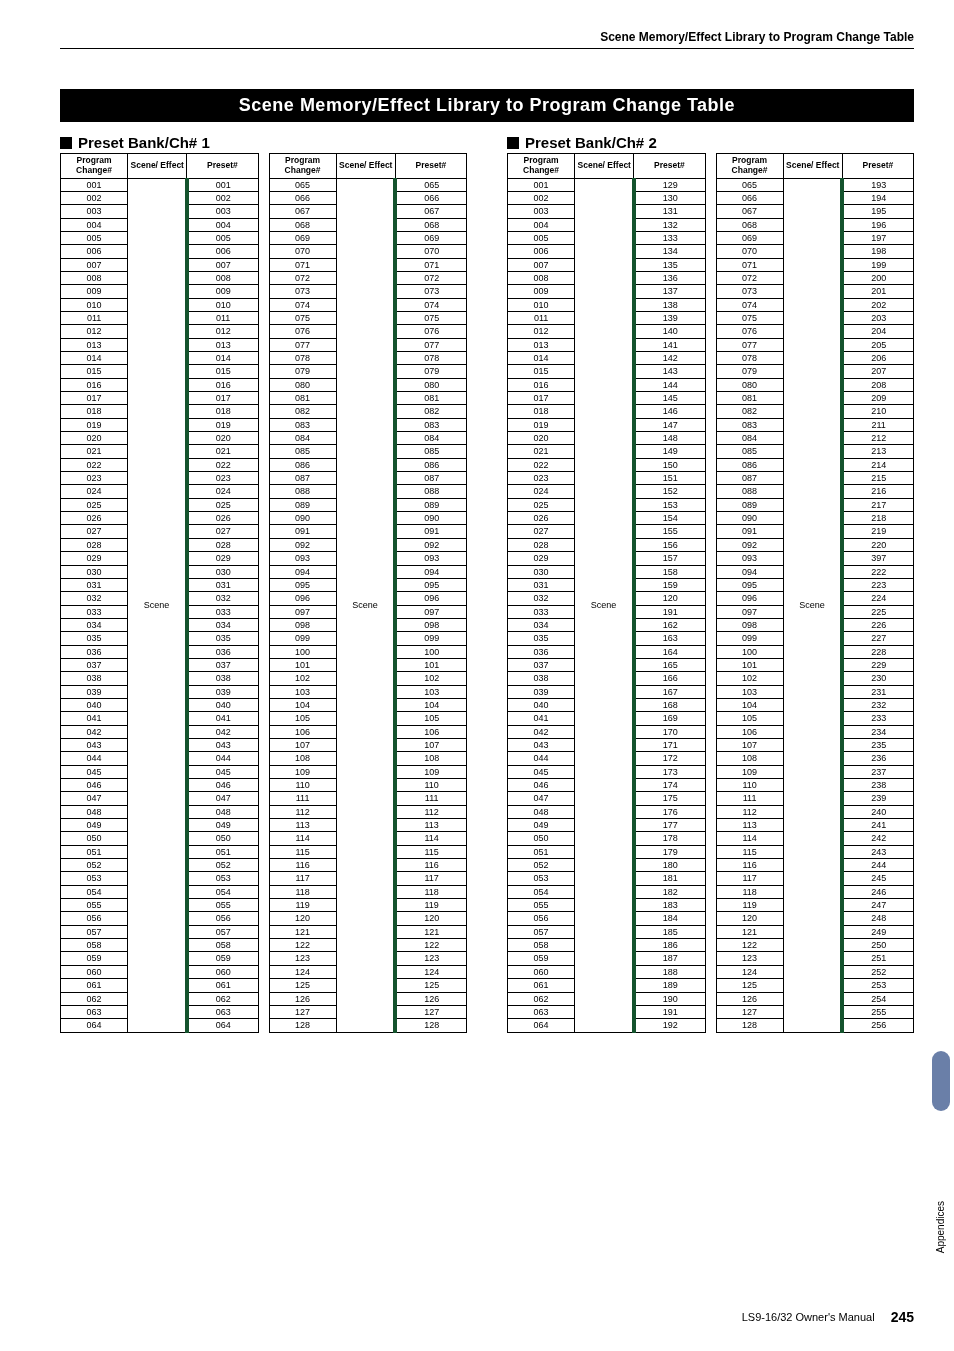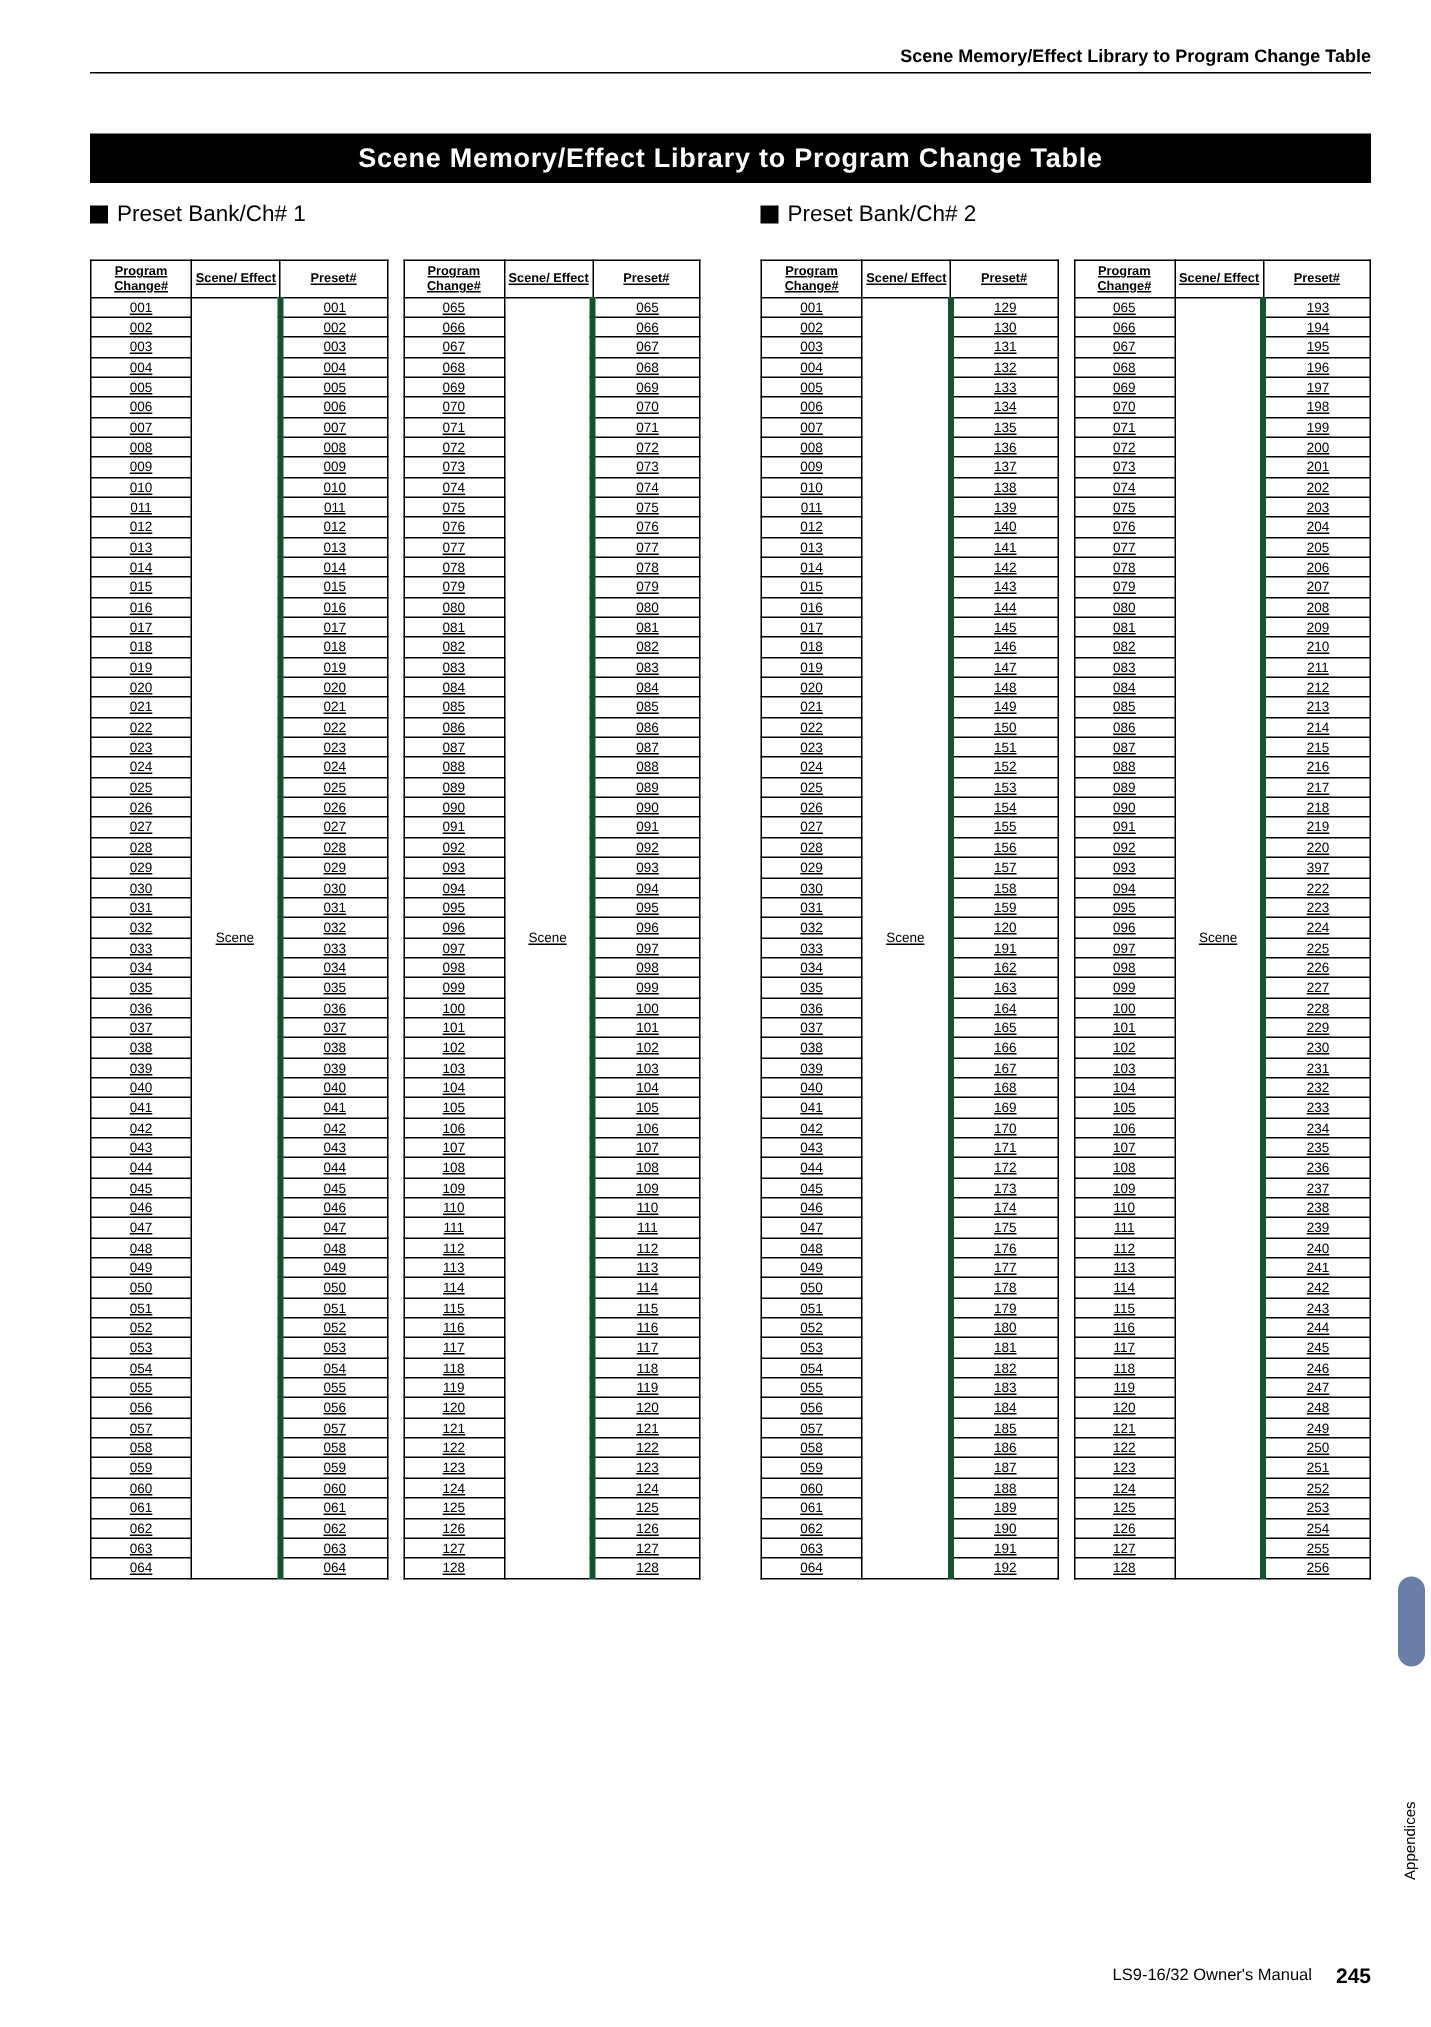--- a/index.html
+++ b/index.html
@@ -34,36 +34,35 @@
   }
   .banks-row {
     display: flex;
     gap: 40px;
   }
   .bank {
     flex: 1;
   }
   .bank-heading {
     font-size: 15px;
-    font-weight: normal;
-    margin-bottom: 22px;
+    font-weight: bold;
+    margin-bottom: 2px;
     display: flex;
     align-items: center;
     gap: 6px;
   }
   .bank-heading .square {
     display: inline-block;
     width: 12px;
     height: 12px;
     background: #000;
   }
   .tables-pair {
     display: flex;
     gap: 10px;
-    text-decoration: underline;
   }
   table {
     border-collapse: collapse;
     width: 100%;
     table-layout: fixed;
   }
   th, td {
     border: 1px solid #000;
     text-align: center;
     font-size: 9px;

